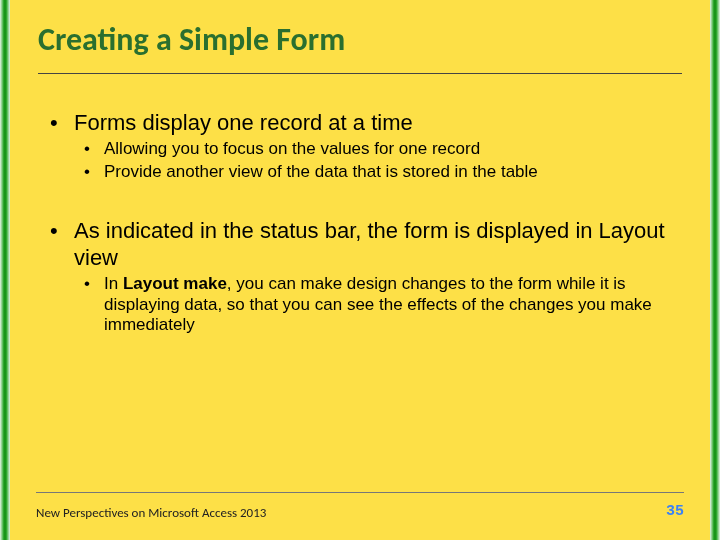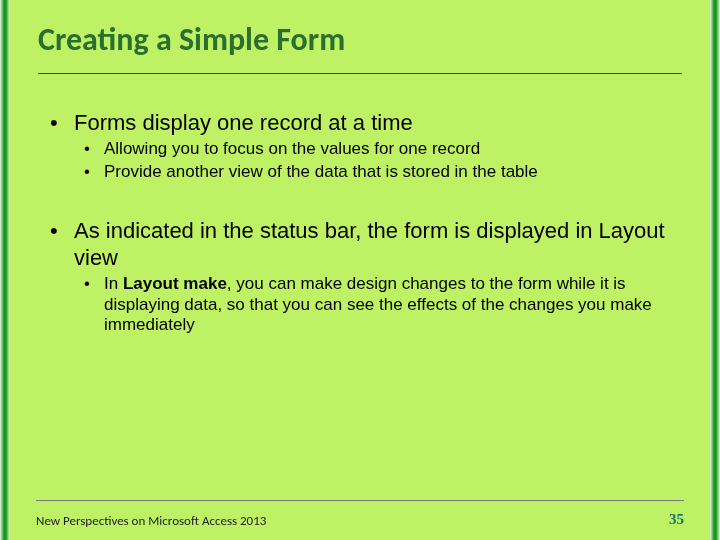--- a/index.html
+++ b/index.html
@@ -18,21 +18,21 @@
   }
   .edge-left { left: 0; }
   .edge-right { right: 0; }
   .edge-right { background: linear-gradient(to left, #e8f5e8 0%, #2fa82f 35%, #0f8a0f 50%, #2fa82f 65%, #e8f5e8 100%); }
   .slide {
     position: absolute;
     left: 10px;
     right: 10px;
     top: 0;
     bottom: 0;
-    background: #bef264;
+    background: #fde047;
     padding: 16px 28px 10px 28px;
   }
   .title {
     color: #2a6f2f;
     font-size: 32px;
     font-weight: 700;
     font-family: Calibri, Arial, sans-serif;
     padding: 4px 0 10px 0;
   }
   .rule {
@@ -77,21 +77,21 @@
     left: 10px;
     top: 0;
     font-size: 17px;
     color: #000;
   }
   strong { font-weight: 700; }
   .footer {
     position: absolute;
     left: 10px;
     right: 10px;
-    bottom: 4px;
+    bottom: 12px;
     height: 36px;
   }
   .footer-rule {
     position: absolute;
     left: 26px;
     right: 26px;
     top: 0;
     border: none;
     border-top: 1px solid #777;
   }
@@ -100,23 +100,23 @@
     left: 26px;
     bottom: 8px;
     font-family: Calibri, Arial, sans-serif;
     font-size: 13px;
     color: #222;
   }
   .page-num {
     position: absolute;
     right: 26px;
     bottom: 8px;
-    font-family: Liberation Serif, serif;
+    font-family: Liberation Mono, monospace;
     font-size: 15px;
-    color: #0f766e;
+    color: #3b82f6;
     font-weight: 600;
   }
 </style>
 </head>
 <body>
 
 <div class="edge edge-left"></div>
 <div class="edge edge-right"></div>
 
 <div class="slide">

